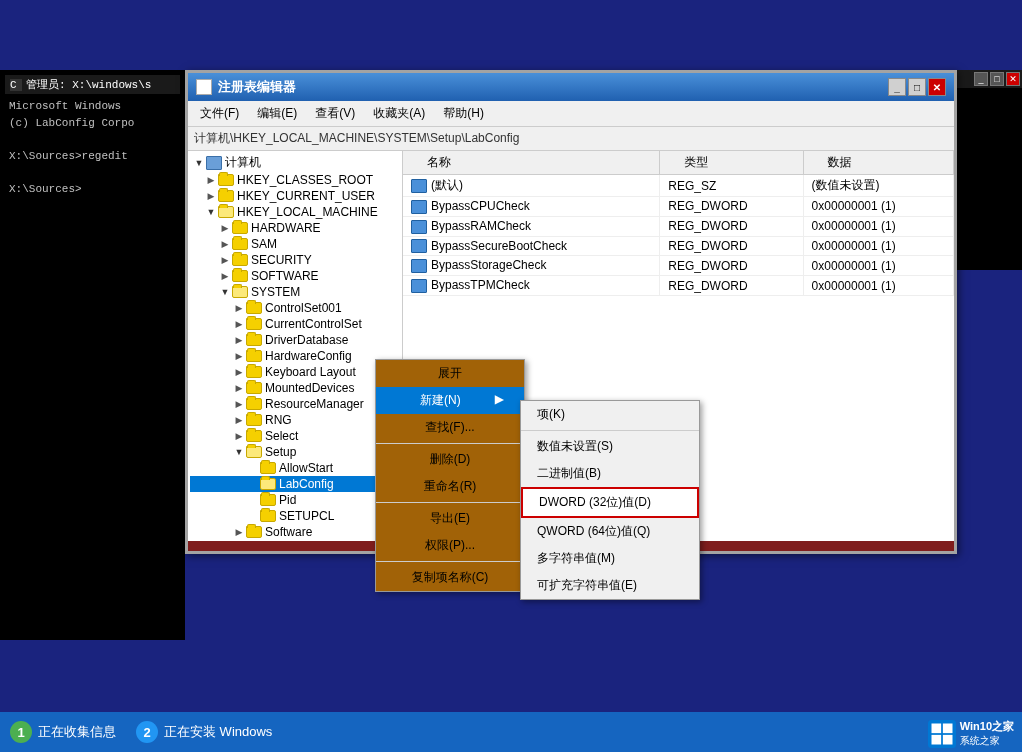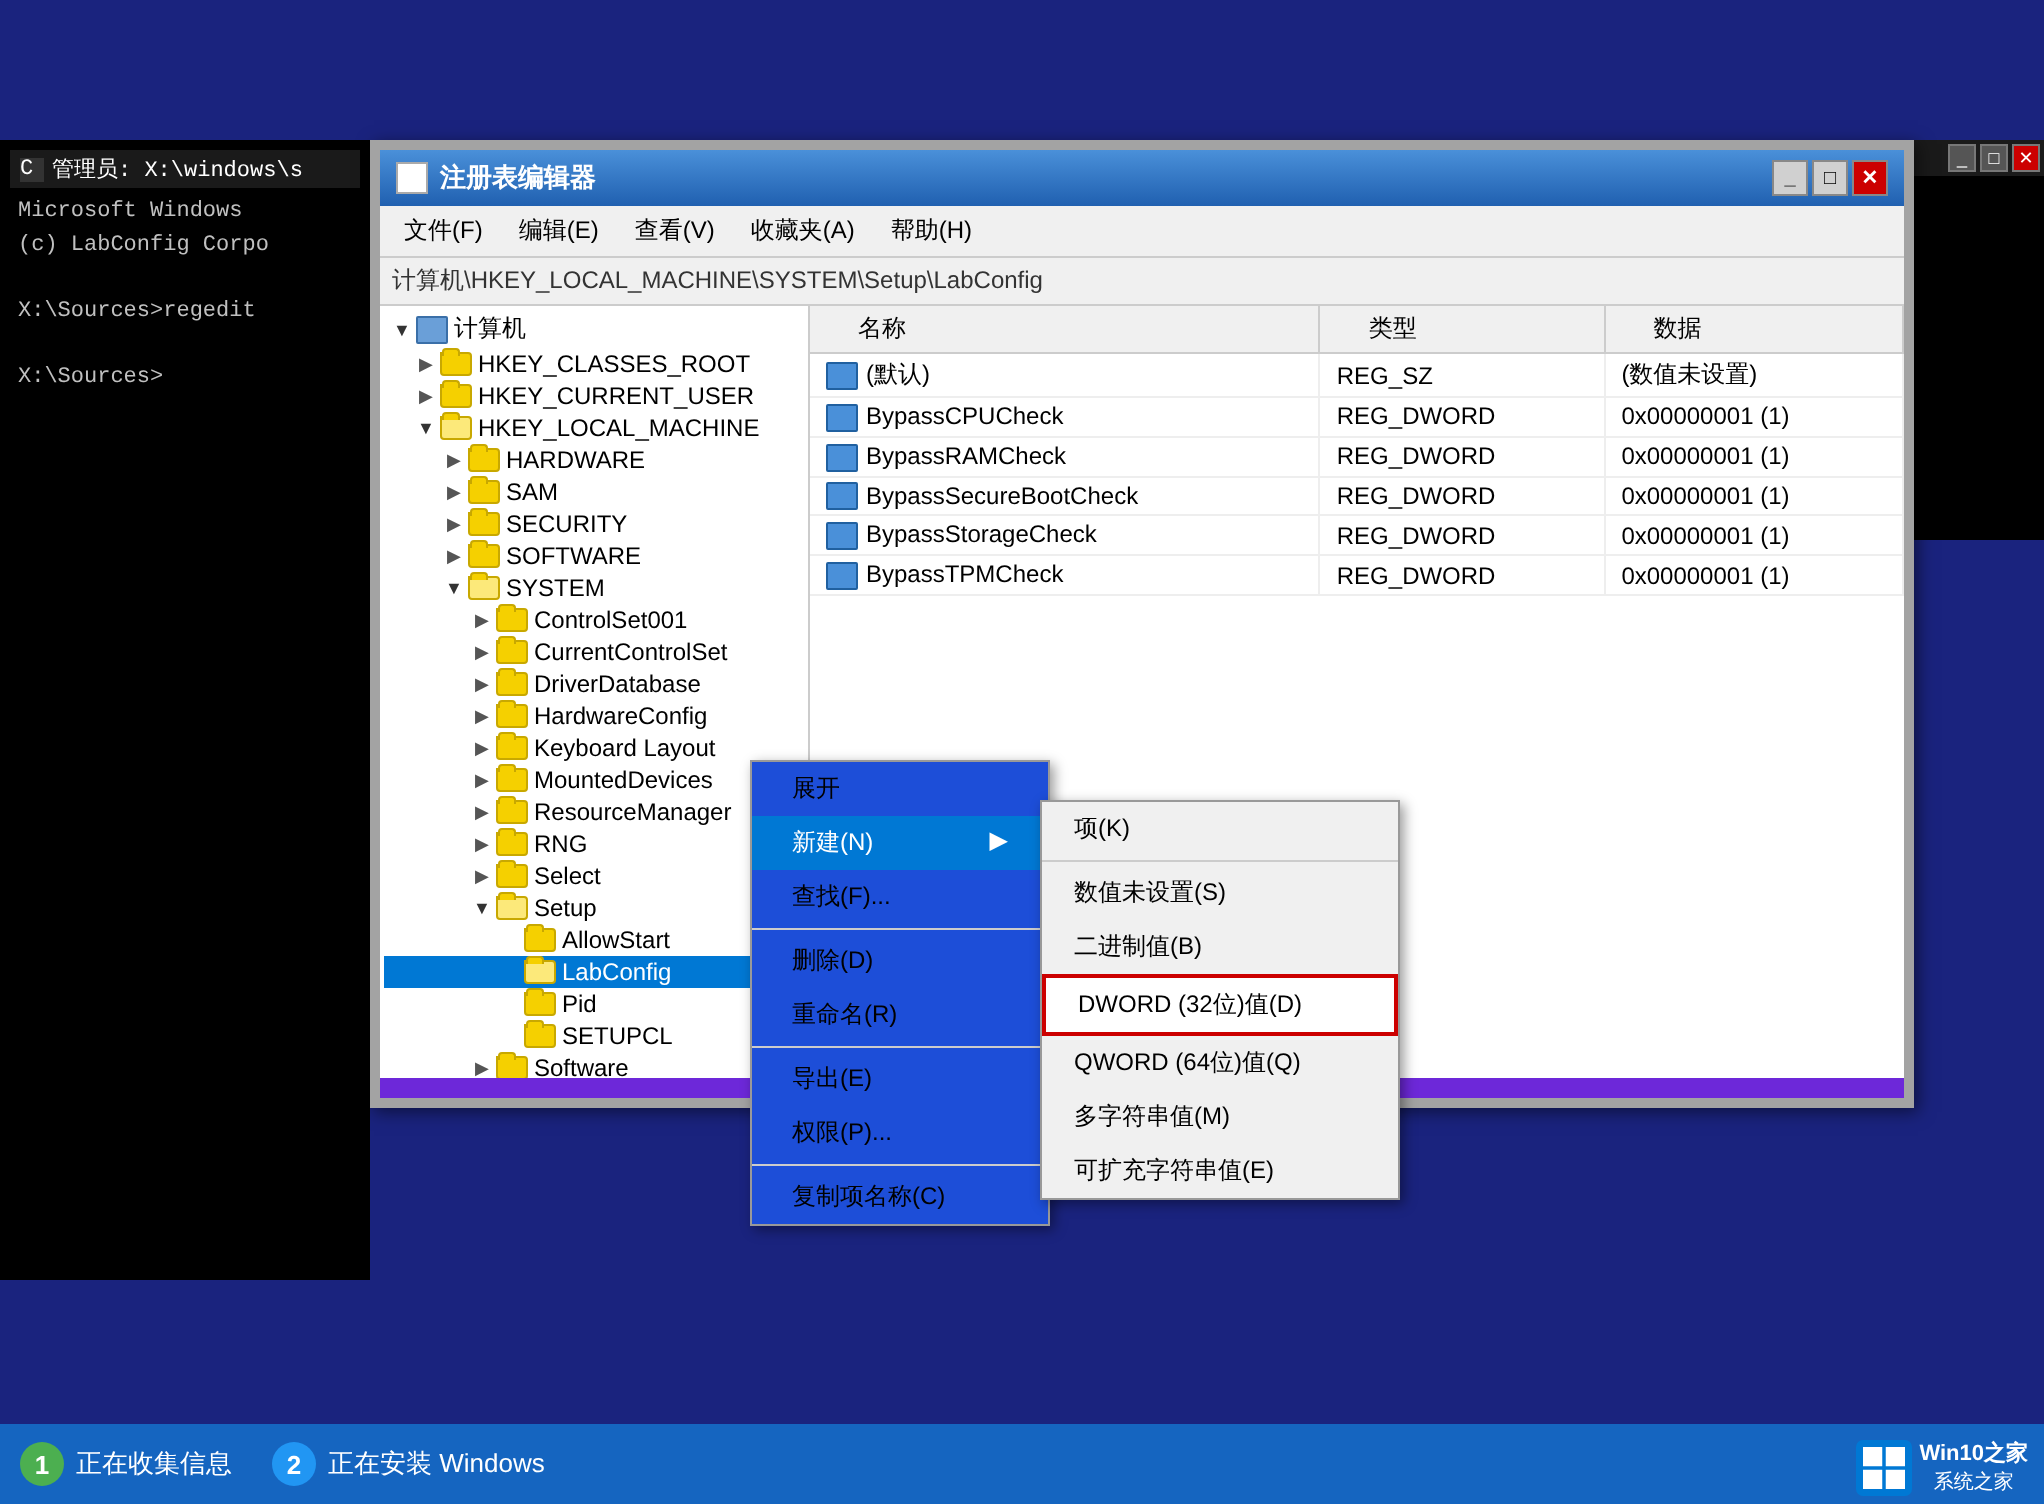--- a/index.html
+++ b/index.html
@@ -77,22 +77,22 @@
       background: #c00;
     }
 
     
     .regedit-window {
       position: absolute;
       top: 70px;
       left: 185px;
       right: 65px;
       height: 484px;
-      background: #6d28d9;
-      border: 5px solid #a3a3a3;
+      background: #7f1d1d;
+      border: 3px solid #a3a3a3;
       box-shadow: 2px 2px 8px rgba(0,0,0,0.5);
     }
 
     .regedit-titlebar {
       background: linear-gradient(to bottom, #4a90d9, #2060b0);
       color: #fff;
       padding: 4px 8px;
       display: flex;
       align-items: center;
       justify-content: space-between;
@@ -244,27 +244,28 @@
       display: inline-block;
       margin-right: 4px;
       border: 1px solid #2060a0;
       border-radius: 1px;
       vertical-align: middle;
     }
 
     
     .context-menu {
       position: absolute;
-      top: 380px;
+      top: 359px;
       left: 375px;
-      background: #1d4ed8;
+      background: #a16207;
       border: 1px solid #999;
       box-shadow: 2px 2px 6px rgba(0,0,0,0.4);
       z-index: 100;
       min-width: 150px;
+      text-align: center;
     }
     .ctx-item {
       padding: 5px 20px;
       cursor: pointer;
       font-size: 12px;
       white-space: nowrap;
     }
     .ctx-item.highlighted { background: #0078d4; color: #fff; }
     .ctx-separator {
       border-top: 1px solid #ccc;
@@ -645,16 +646,16 @@
   <div class="win10-badge">
     <svg class="win10-logo" viewBox="0 0 32 32" fill="none">
       <rect width="32" height="32" rx="4" fill="#0078d4"></rect>
       <rect x="4" y="4" width="11" height="11" fill="white"></rect>
       <rect x="17" y="4" width="11" height="11" fill="white"></rect>
       <rect x="4" y="17" width="11" height="11" fill="white"></rect>
       <rect x="17" y="17" width="11" height="11" fill="white"></rect>
     </svg>
     <div>
       <div style="font-size:11px;font-weight:bold;">Win10之家</div>
-      <div style="font-size:10px;text-align:center;">系统之家</div>
+      <div style="font-size:10px;">系统之家</div>
     </div>
   </div>
 </div>
 
 </body></html>

